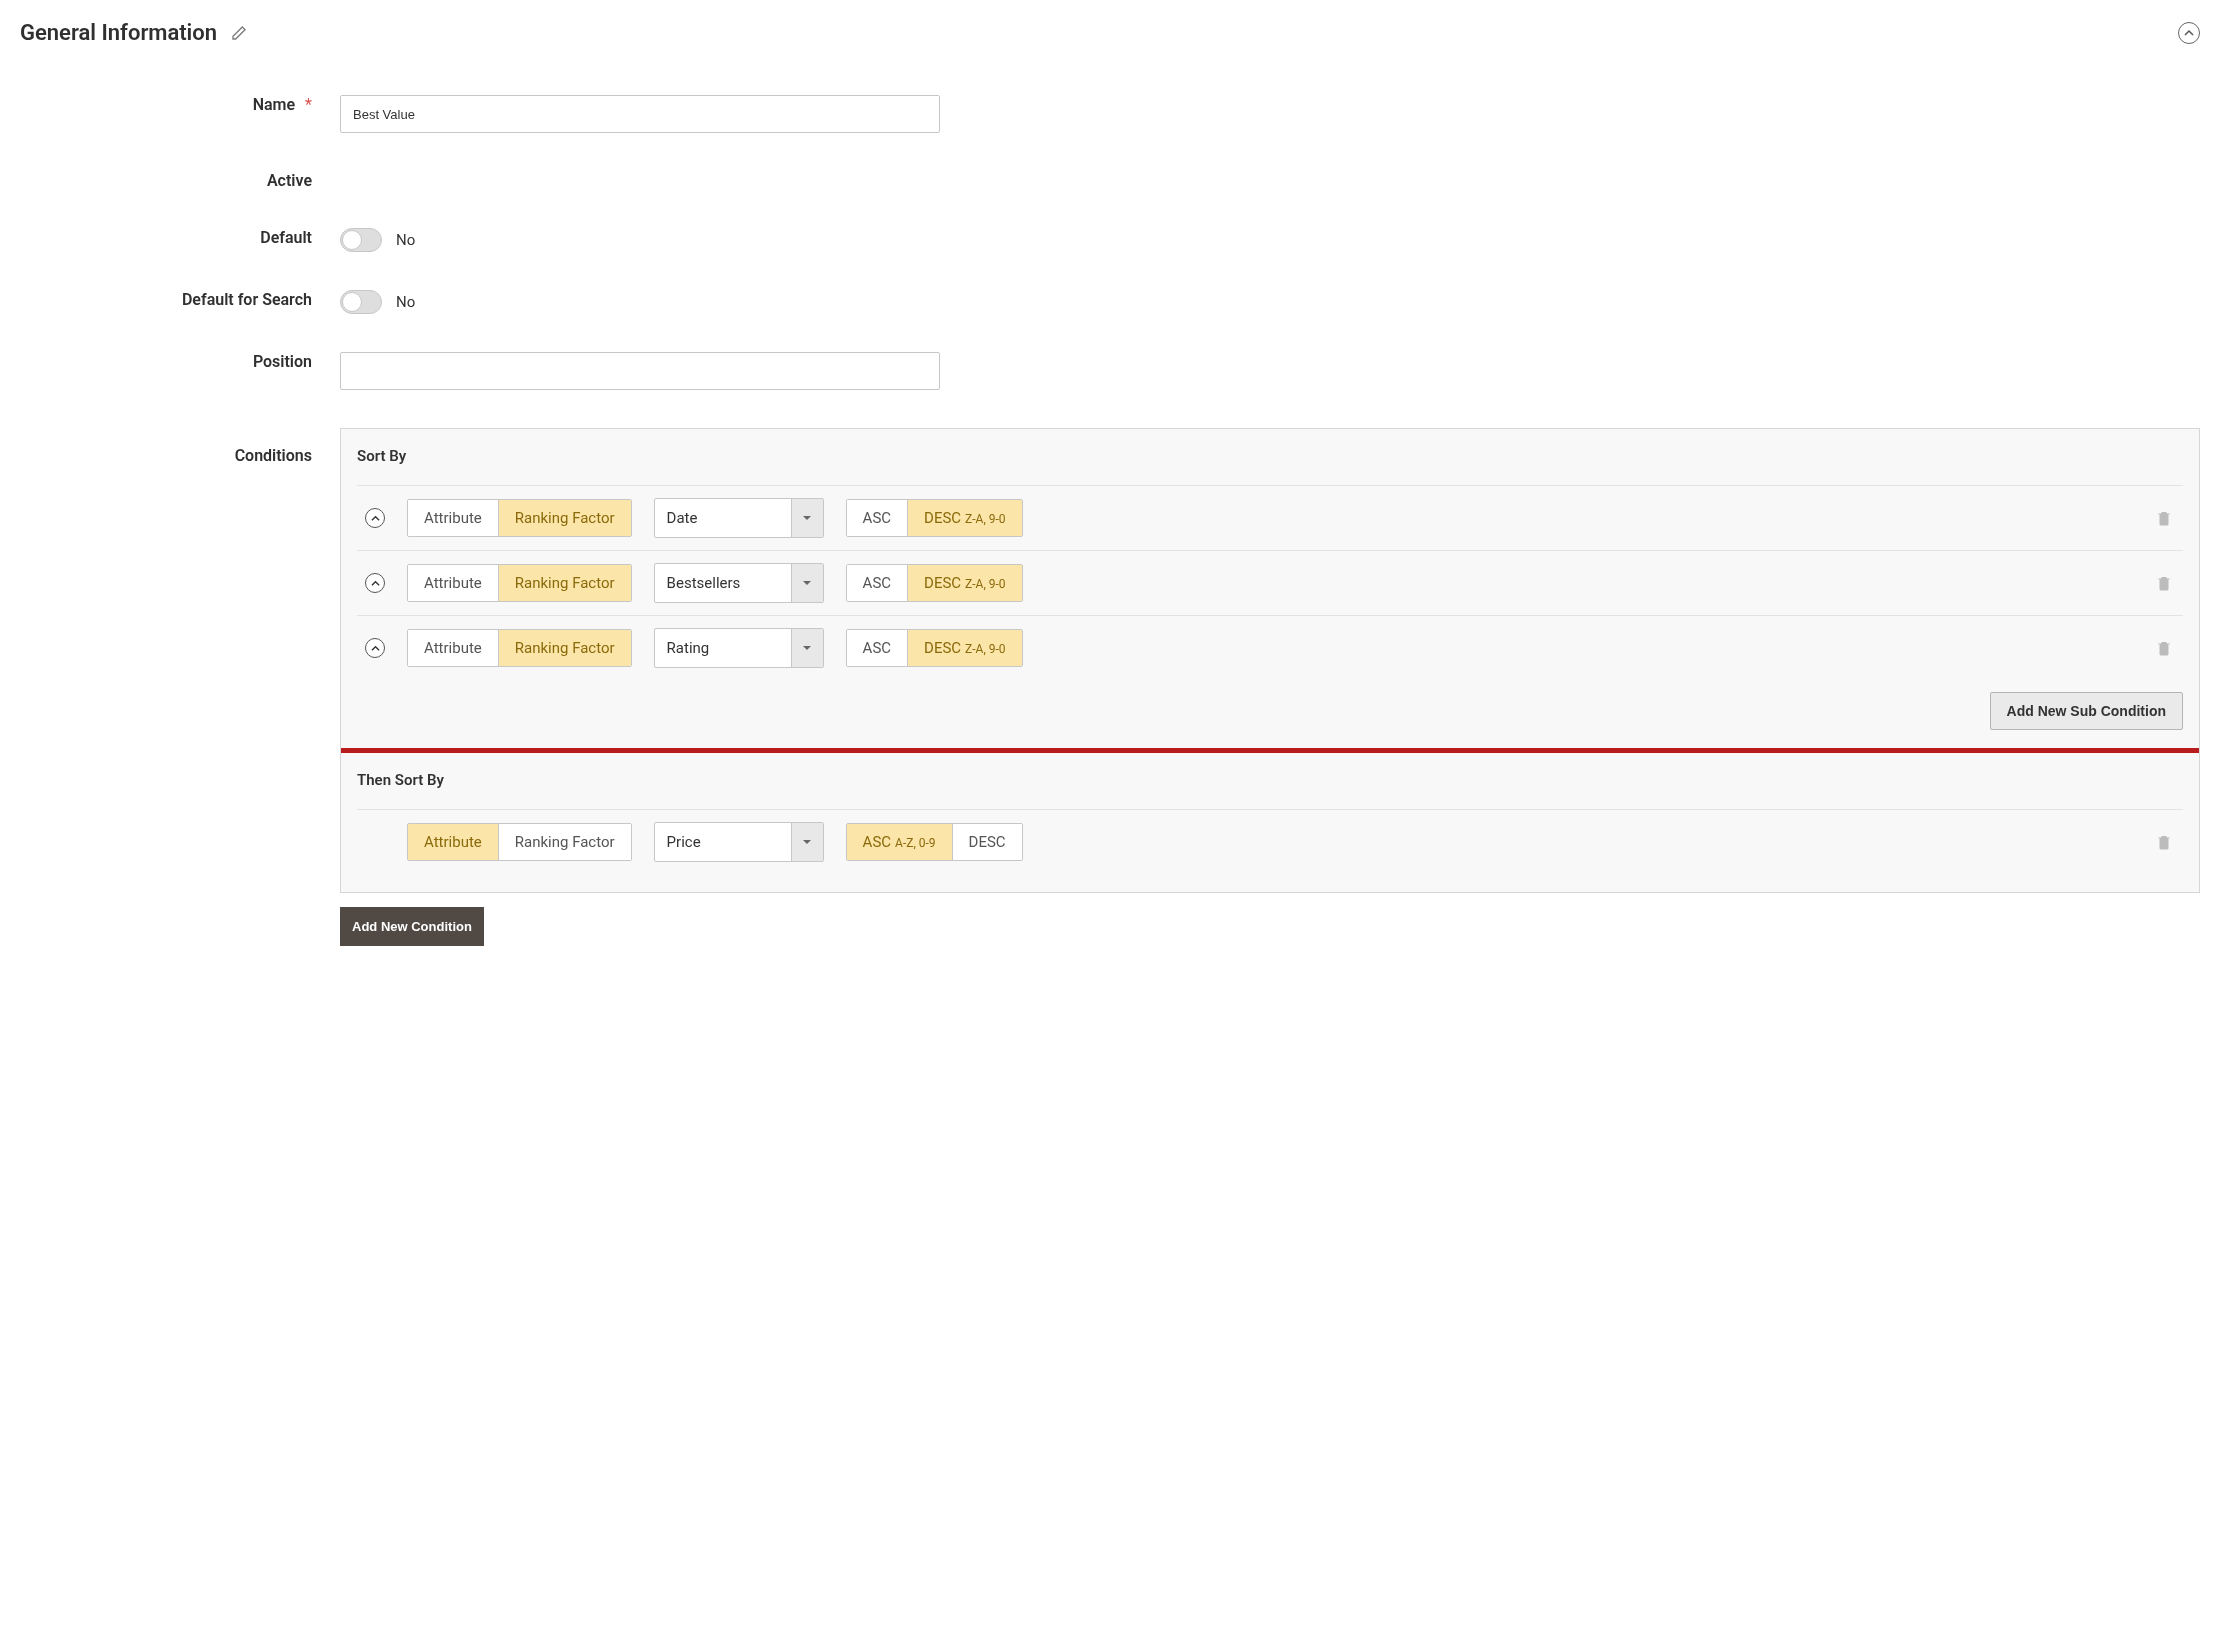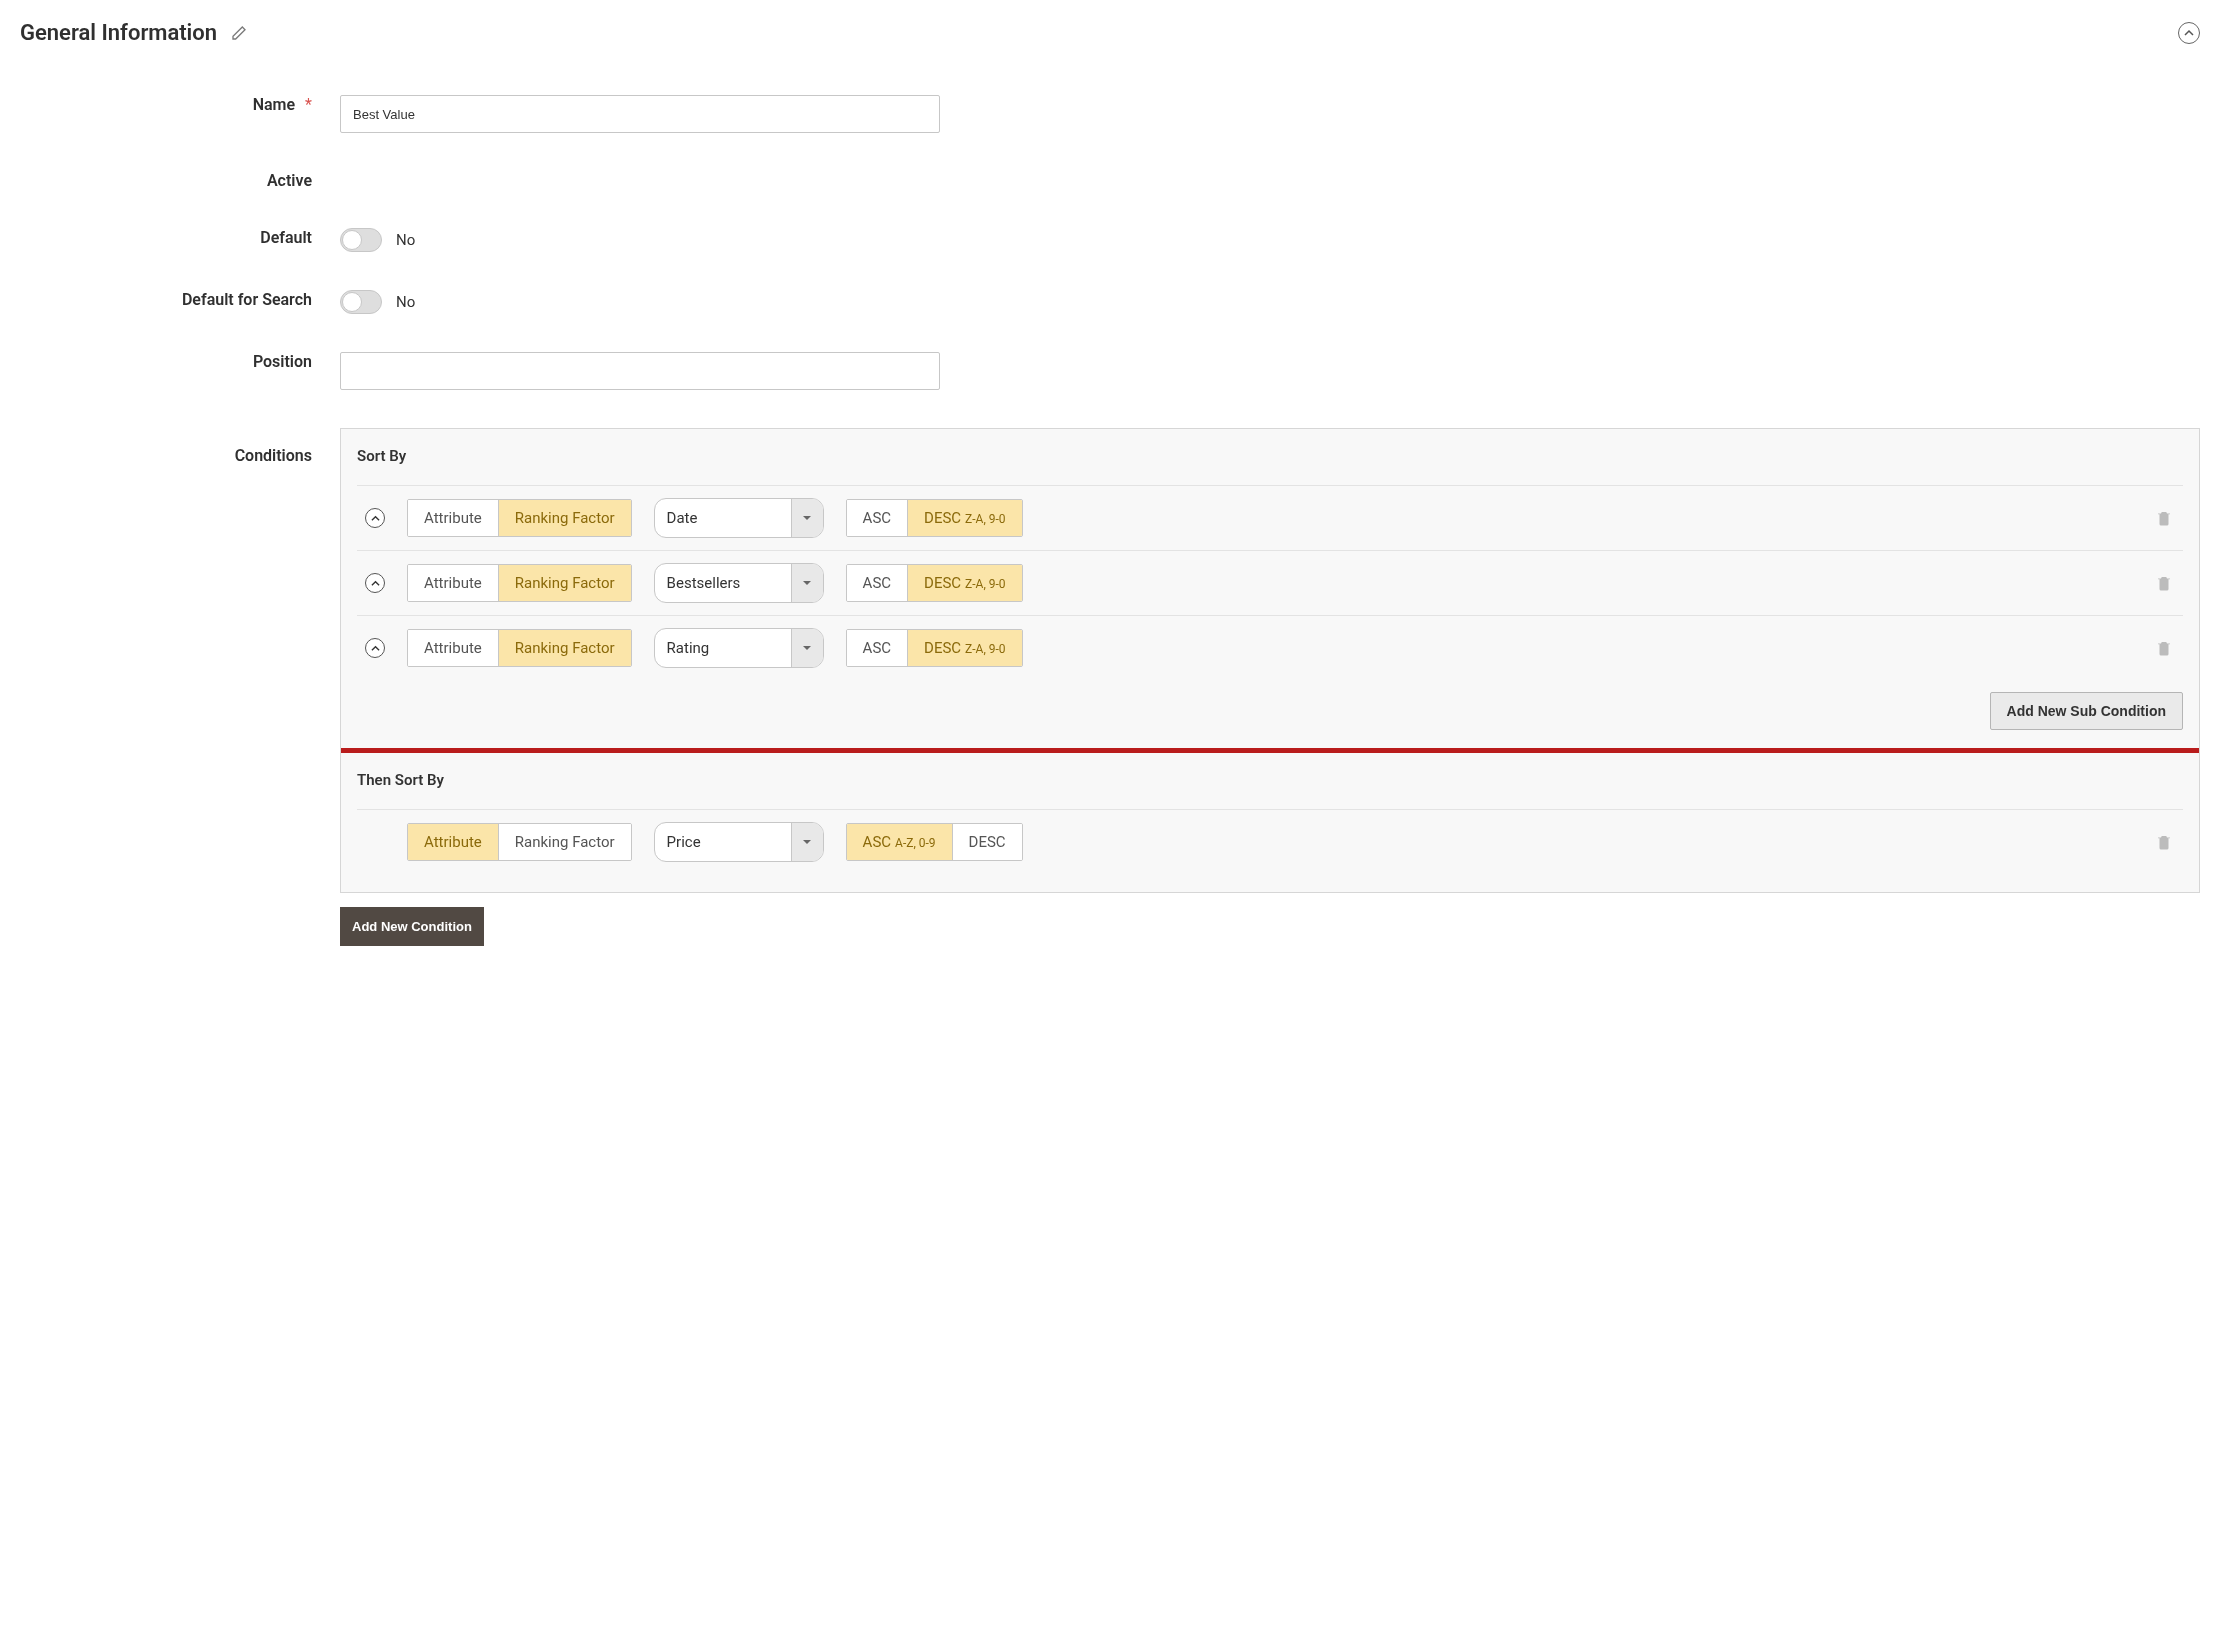--- a/index.html
+++ b/index.html
@@ -151,21 +151,21 @@
   .seg:last-child { border-right: none; }
   .seg.active {
     background: #fbe5a9;
     color: #8b6a0b;
   }
   .seg .sub { font-size: 12px; margin-left: 4px; }
   .dropdown {
     height: 40px;
     width: 170px;
     border: 1px solid #c7c7c7;
-    border-radius: 12px;
+    border-radius: 2px;
     background: #fff;
     display: flex;
     overflow: hidden;
     cursor: pointer;
   }
   .dropdown .dd-value {
     flex: 1;
     padding: 0 12px;
     display: flex;
     align-items: center;

